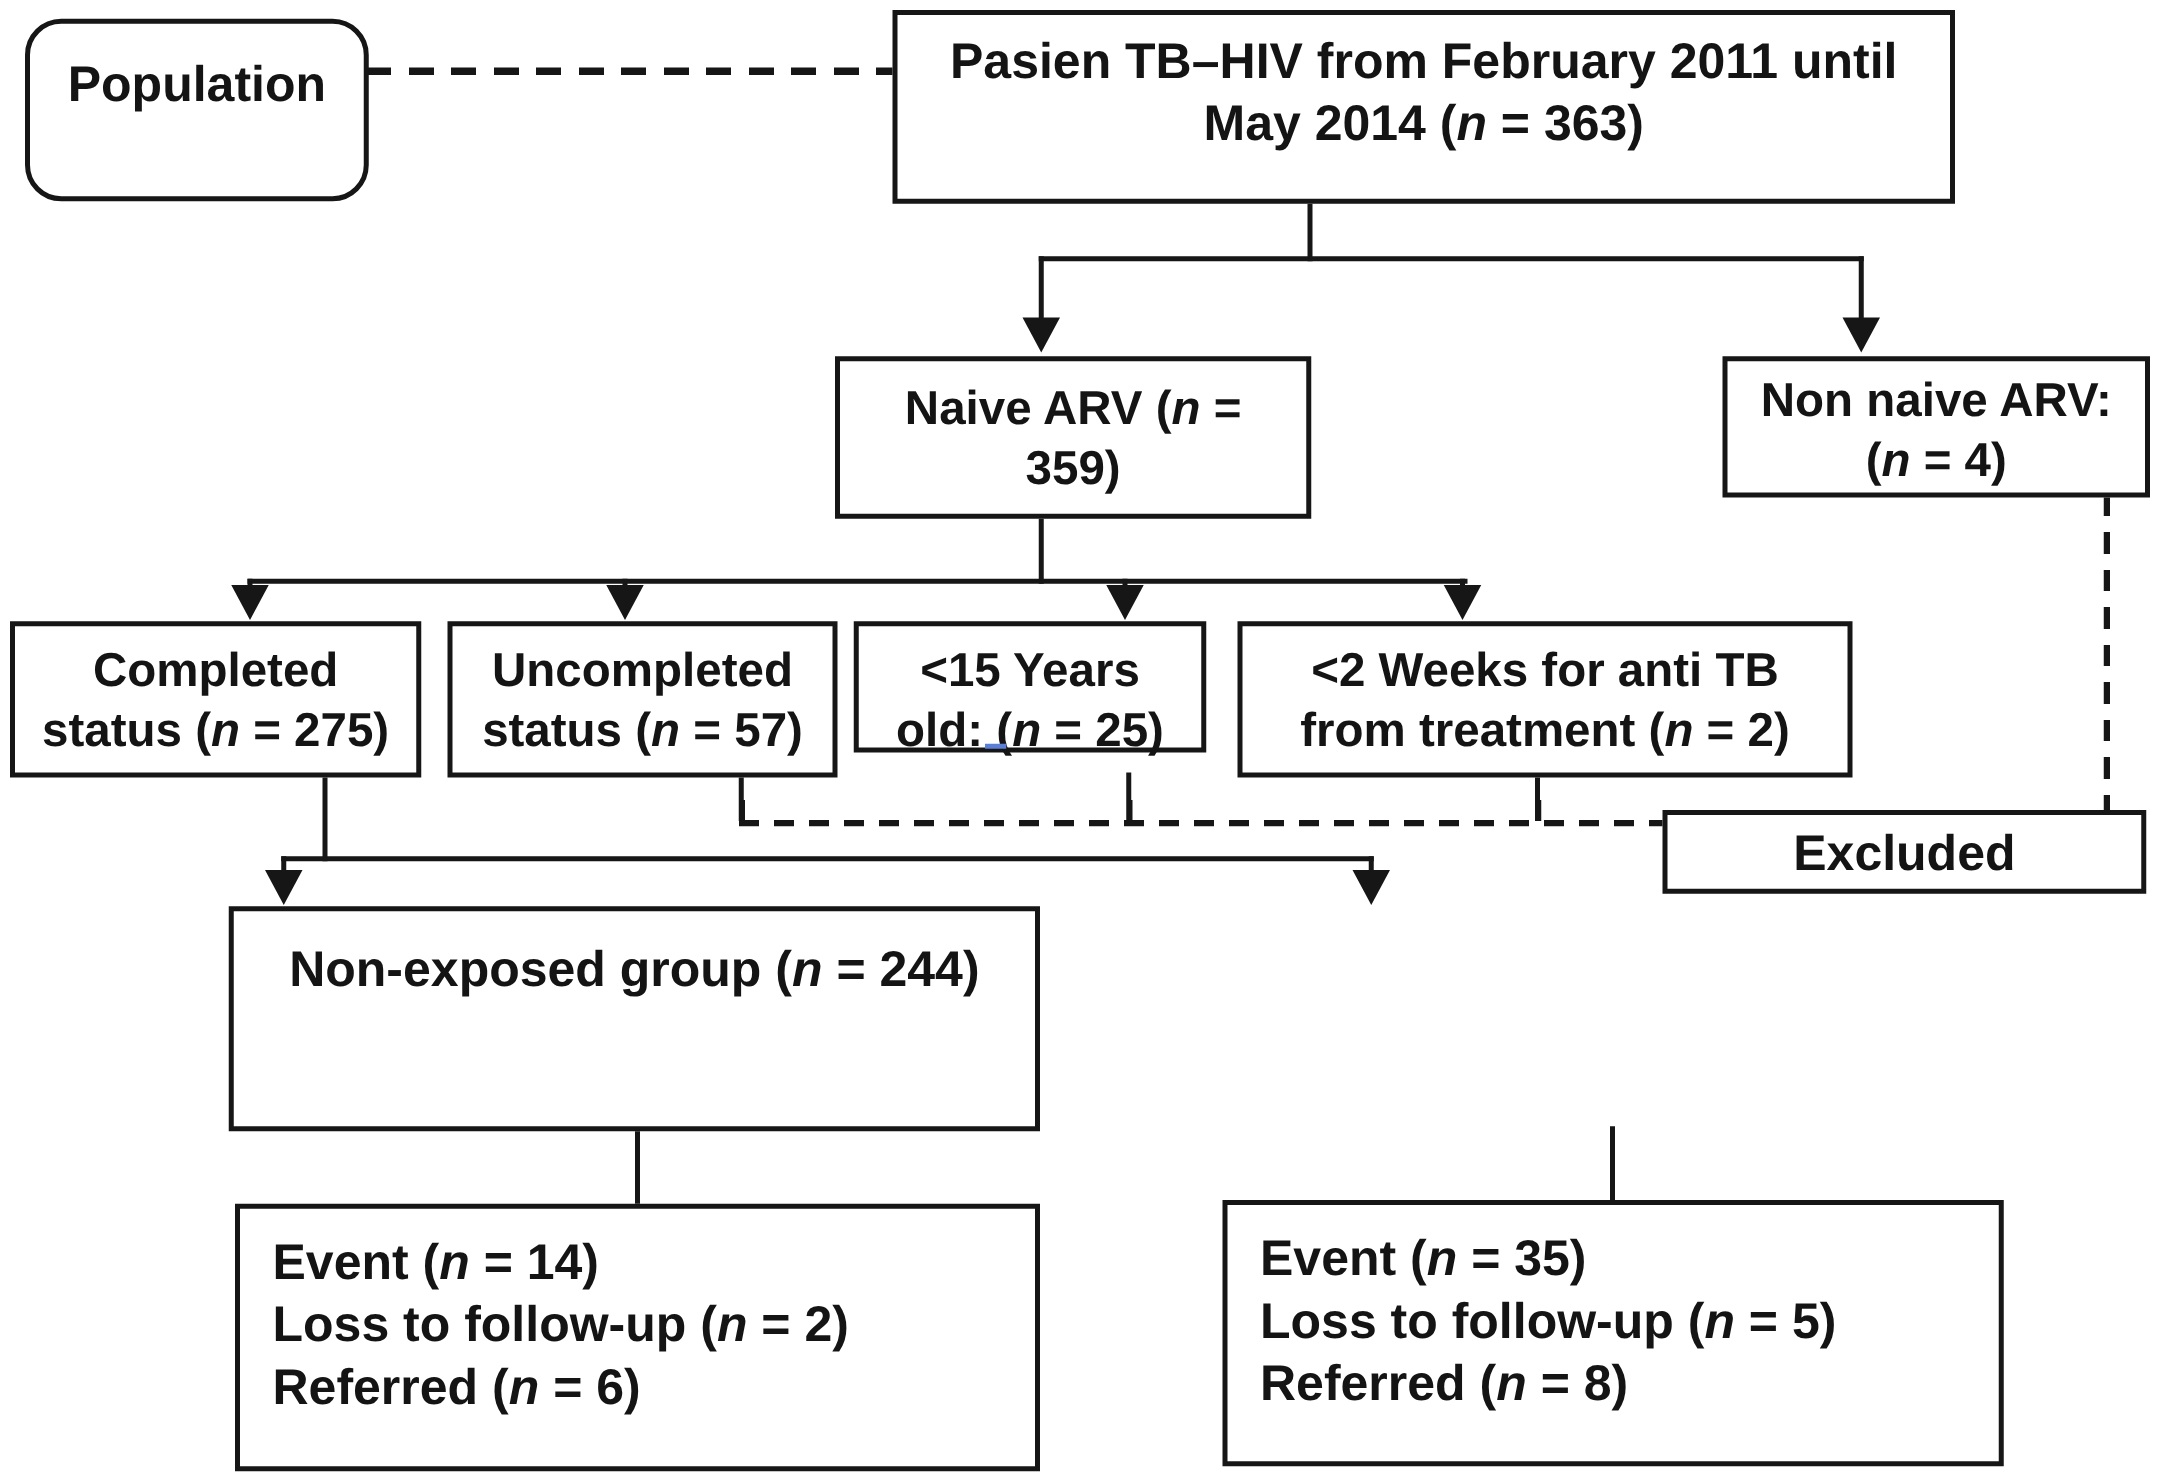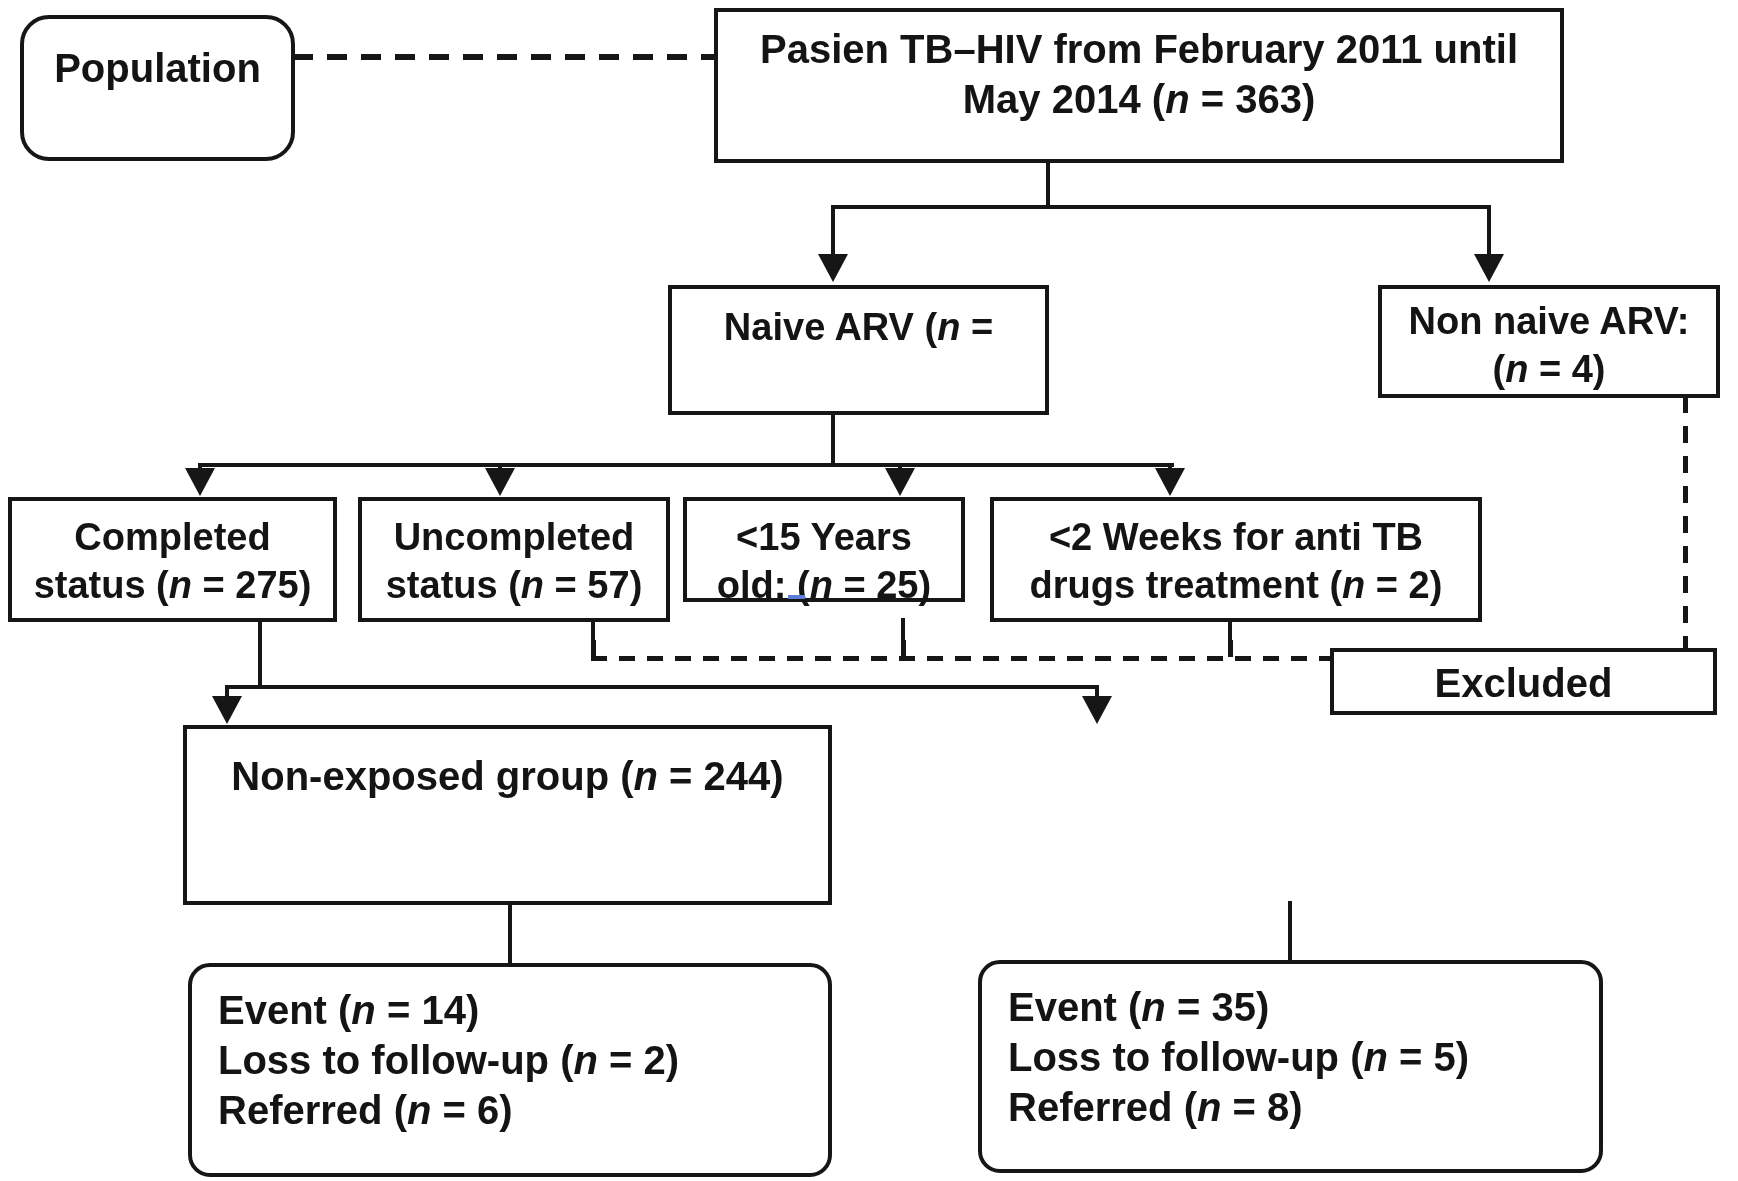--- a/index.html
+++ b/index.html
@@ -7,21 +7,21 @@
     position:relative;width:1738px;height:1181px;background:#ffffff;
     font-family:"Liberation Sans",sans-serif;font-weight:bold;color:#141414;
     overflow:hidden;
   }
   .box{
     position:absolute;border:4px solid #161616;background:#ffffff;
     box-sizing:border-box;text-align:center;
   }
   .bl{font-size:38px;line-height:48px;white-space:nowrap;}
   .big .bl{font-size:40px;line-height:50px;}
-  .left-text{text-align:left;border-radius:22px;}
+  .left-text{text-align:left;}
   .it{font-style:italic;}
   .ln{position:absolute;background:#161616;}
   .dash-h{position:absolute;height:6px;
     background:repeating-linear-gradient(90deg,#161616 0 20px,transparent 20px 34px);}
   .dash-h2{position:absolute;height:5px;
     background:repeating-linear-gradient(90deg,#161616 0 16px,transparent 16px 28px);}
   .dash-v{position:absolute;width:5px;
     background:repeating-linear-gradient(180deg,#161616 0 17px,transparent 17px 30px);}
   .arr{position:absolute;width:0;height:0;
     border-left:15px solid transparent;border-right:15px solid transparent;
@@ -76,20 +76,21 @@
     <div class="bl">Population</div>
   </div>
 
   <div class="box big" style="left:714px;top:8px;width:850px;height:155px;padding-top:12px;">
     <div class="bl">Pasien TB–HIV from February 2011 until</div>
     <div class="bl"><span>May 2014 (</span><span class="it">n</span><span> = 363)</span></div>
   </div>
 
   <div class="box" style="left:668px;top:285px;width:381px;height:130px;padding-top:14px;">
     <div class="bl"><span>Naive ARV (</span><span class="it">n</span><span> =</span></div>
+    <div class="bl">359)</div>
   </div>
 
   <div class="box" style="left:1378px;top:285px;width:342px;height:113px;padding-top:8px;">
     <div class="bl">Non naive ARV:</div>
     <div class="bl"><span>(</span><span class="it">n</span><span> = 4)</span></div>
   </div>
 
   <div class="box" style="left:8px;top:497px;width:329px;height:125px;padding-top:12px;">
     <div class="bl">Completed</div>
     <div class="bl"><span>status (</span><span class="it">n</span><span> = 275)</span></div>
@@ -100,21 +101,21 @@
     <div class="bl"><span>status (</span><span class="it">n</span><span> = 57)</span></div>
   </div>
 
   <div class="box" style="left:683px;top:497px;width:282px;height:105px;padding-top:12px;">
     <div class="bl">&lt;15 Years</div>
     <div class="bl"><span>old: (</span><span class="it">n</span><span> = 25)</span></div>
   </div>
 
   <div class="box" style="left:990px;top:497px;width:492px;height:125px;padding-top:12px;">
     <div class="bl">&lt;2 Weeks for anti TB</div>
-    <div class="bl"><span>drugs treatment (</span><span class="it">n</span><span> = 2)</span></div>
+    <div class="bl"><span>from treatment (</span><span class="it">n</span><span> = 2)</span></div>
   </div>
 
   <div class="artifact" style="left:788px;top:595px;width:17px;height:4px;"></div>
 
   <div class="box big" style="left:1330px;top:648px;width:387px;height:67px;padding-top:6px;">
     <div class="bl">Excluded</div>
   </div>
 
   <div class="box big" style="left:183px;top:725px;width:649px;height:180px;padding-top:22px;">
     <div class="bl"><span>Non-exposed group (</span><span class="it">n</span><span> = 244)</span></div>

